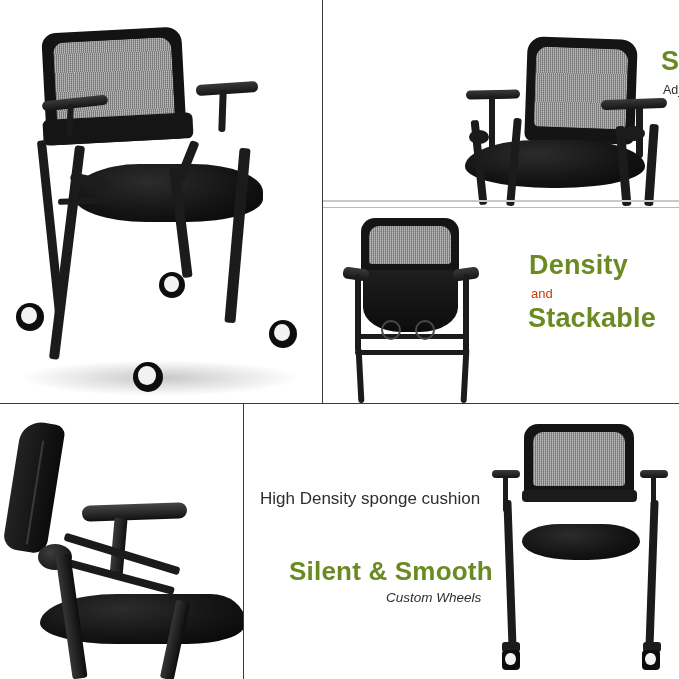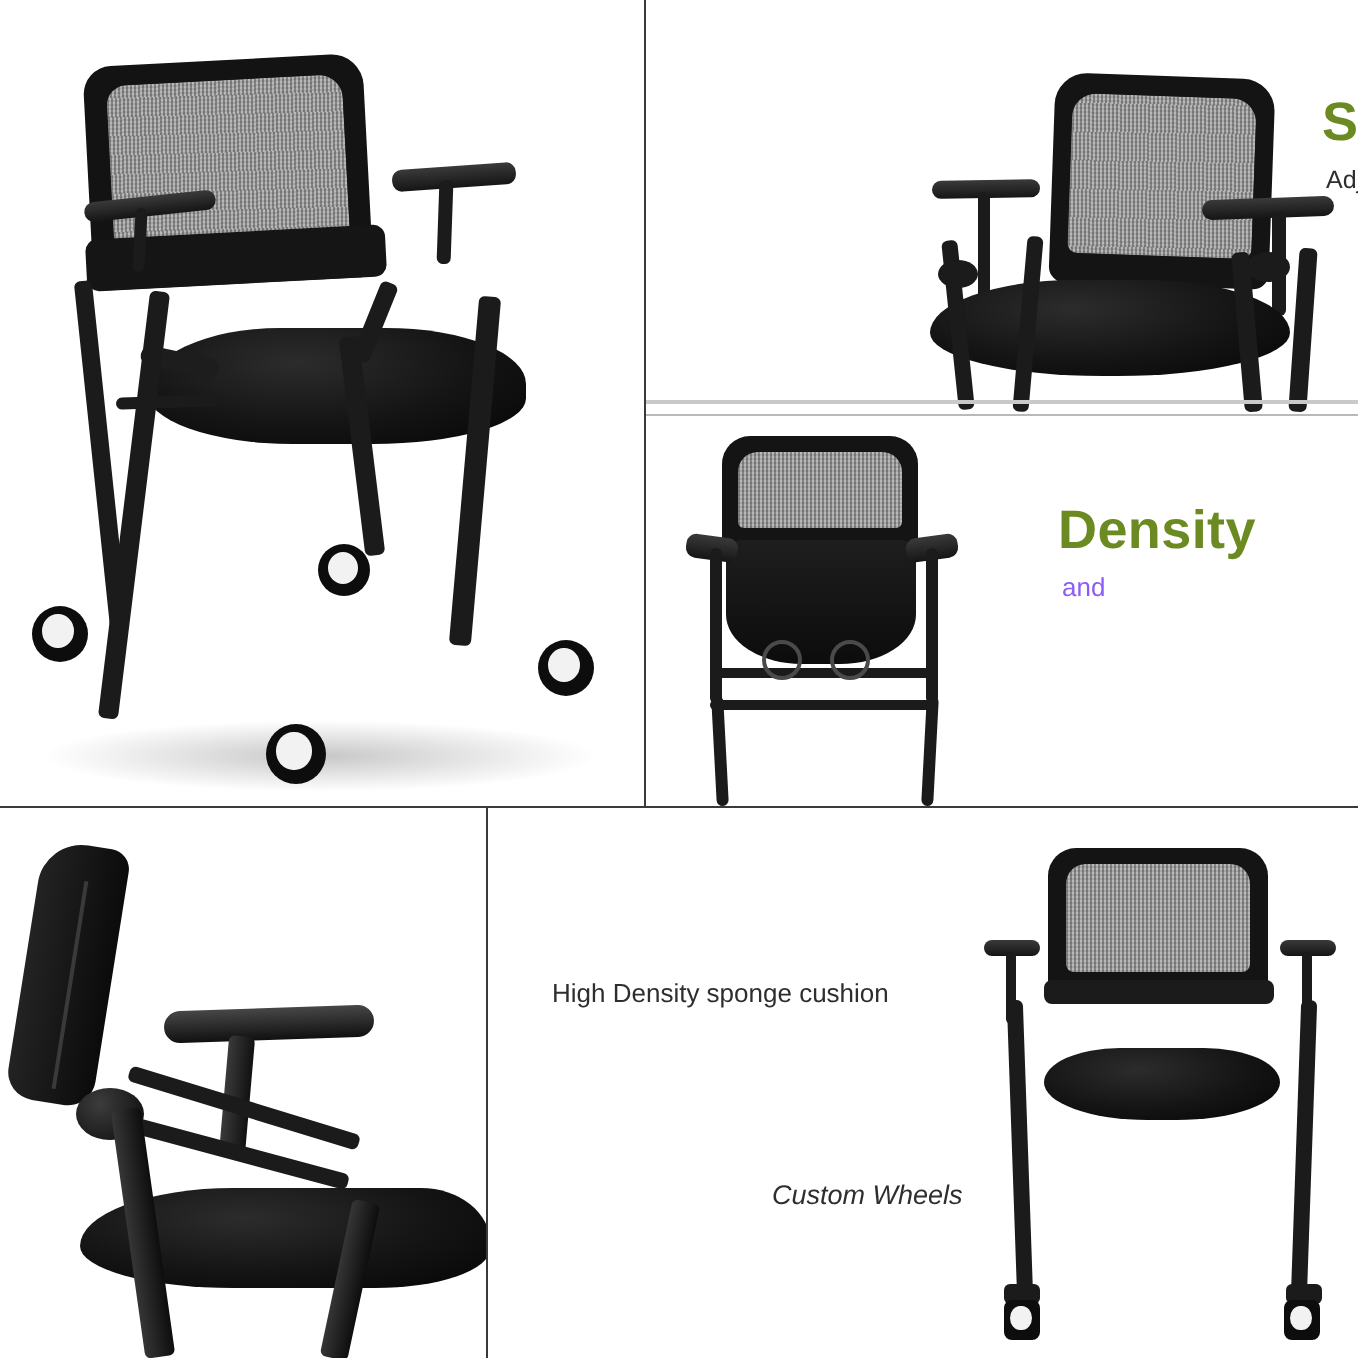--- a/index.html
+++ b/index.html
@@ -9,21 +9,21 @@
 
   .divider{position:absolute;background:#3a3a3a;}
   .v-div{width:1px;}
   .h-div{height:1px;}
 
   .panel{position:absolute;overflow:hidden;background:#fff;}
 
   
   .head{color:#6b8a21;font-weight:bold;letter-spacing:.2px;white-space:nowrap;}
   .sub{color:#2e2e2e;white-space:nowrap;}
-  .tiny{color:#8b5cf6;white-space:nowrap;}
+  .tiny{color:#c2410c;white-space:nowrap;}
 
   #t-sliding{position:absolute;left:338px;top:46px;font-size:27px;}
   #t-sliding-sub{position:absolute;left:340px;top:83px;font-size:12.5px;}
 
   
   .frame{position:absolute;background:#1b1b1b;border-radius:3px;}
   .frame-l{position:absolute;background:#212121;border-radius:4px;}
   .mesh{position:absolute;background:
         repeating-linear-gradient(0deg,#a6a6a6 0 1px,#b9b9b9 1px 2px),
         repeating-linear-gradient(90deg,rgba(120,120,120,.55) 0 1px,rgba(0,0,0,0) 1px 2px);
@@ -103,20 +103,21 @@
     <div class="frame" style="left:146px;top:130px;width:20px;height:14px;border-radius:50%;"></div>
     <div class="frame" style="left:300px;top:126px;width:22px;height:15px;border-radius:50%;"></div>
 
     <div class="floorline" style="left:0;top:200px;width:356px;"></div>
   </div>
 
   <div class="panel" style="left:323px;top:208px;width:356px;height:195px;">
 
     <div class="head" style="position:absolute;left:206px;top:42px;font-size:27px;">Density</div>
     <div class="tiny" style="position:absolute;left:208px;top:78px;font-size:13px;">and</div>
+    <div class="head" style="position:absolute;left:205px;top:95px;font-size:27px;">Stackable</div>
 
     <div class="backshell" style="left:38px;top:10px;width:98px;height:62px;border-radius:14px 14px 4px 4px;"></div>
     <div class="mesh" style="left:46px;top:18px;width:82px;height:38px;border-radius:10px 10px 3px 3px;"></div>
 
     <div class="frame" style="left:40px;top:62px;width:95px;height:62px;border-radius:8px 8px 40% 40%;
                 background:linear-gradient(180deg,#1e1e1e,#0c0c0c);"></div>
 
     <div class="arm" style="left:20px;top:60px;width:26px;height:12px;transform:rotate(8deg);"></div>
     <div class="arm" style="left:130px;top:60px;width:26px;height:12px;transform:rotate(-8deg);"></div>
 
@@ -154,22 +155,23 @@
                 border-radius:40% 18% 30% 40% / 62% 58% 42% 45%;"></div>
 
     <div class="frame" style="left:64px;top:150px;width:15px;height:125px;transform:rotate(-8deg);
                 background:linear-gradient(90deg,#363636,#0d0d0d);"></div>
     <div class="frame" style="left:168px;top:196px;width:14px;height:80px;transform:rotate(12deg);
                 background:linear-gradient(90deg,#363636,#0d0d0d);"></div>
   </div>
 
   <div class="panel" style="left:244px;top:404px;width:435px;height:275px;">
 
-    <div class="sub" style="position:absolute;left:32px;top:85px;font-size:13px;">High Density sponge cushion</div>
+    <div class="sub" style="position:absolute;left:16px;top:85px;font-size:17px;">High Density sponge cushion</div>
 
+    <div class="head" style="position:absolute;left:45px;top:152px;font-size:26px;">Silent &amp; Smooth</div>
     <div class="sub" style="position:absolute;left:142px;top:186px;font-size:13.5px;font-style:italic;">Custom Wheels</div>
 
     <div class="backshell" style="left:280px;top:20px;width:110px;height:72px;border-radius:14px 14px 6px 6px;"></div>
     <div class="mesh" style="left:289px;top:28px;width:92px;height:54px;border-radius:10px 10px 4px 4px;"></div>
     <div class="frame" style="left:278px;top:86px;width:115px;height:12px;border-radius:4px;"></div>
 
     <div class="arm" style="left:248px;top:66px;width:28px;height:8px;"></div>
     <div class="arm" style="left:396px;top:66px;width:28px;height:8px;"></div>
     <div class="frame" style="left:259px;top:72px;width:5px;height:36px;"></div>
     <div class="frame" style="left:407px;top:72px;width:5px;height:36px;"></div>

